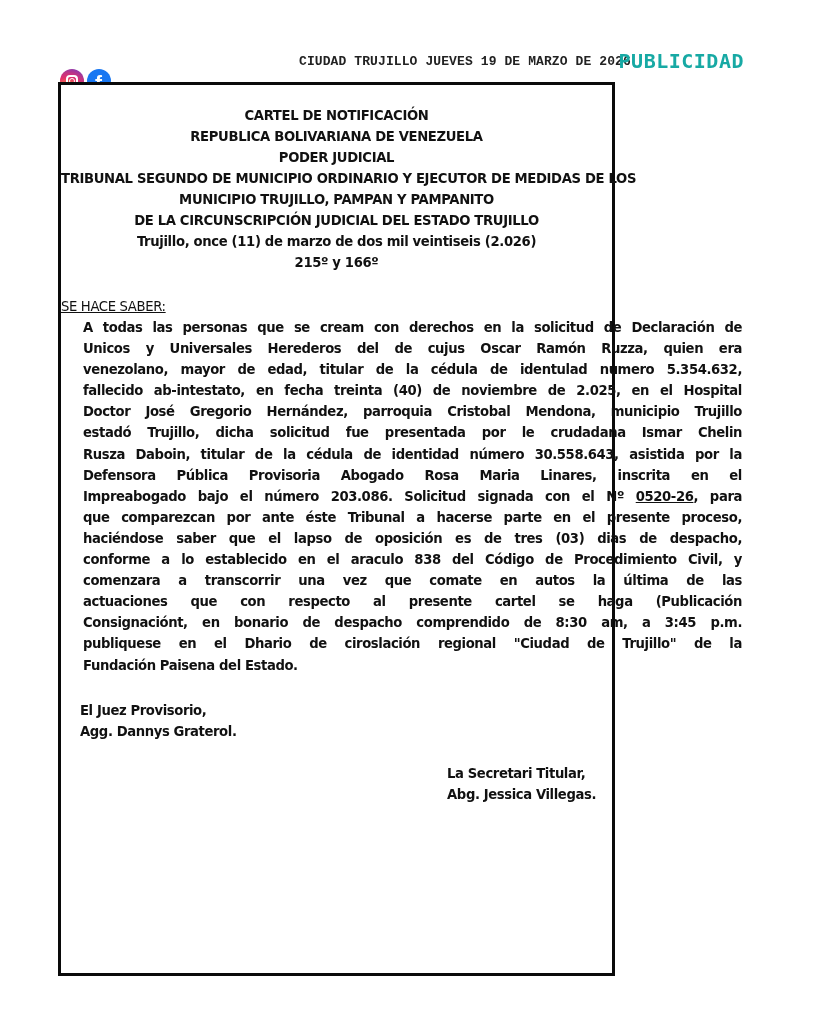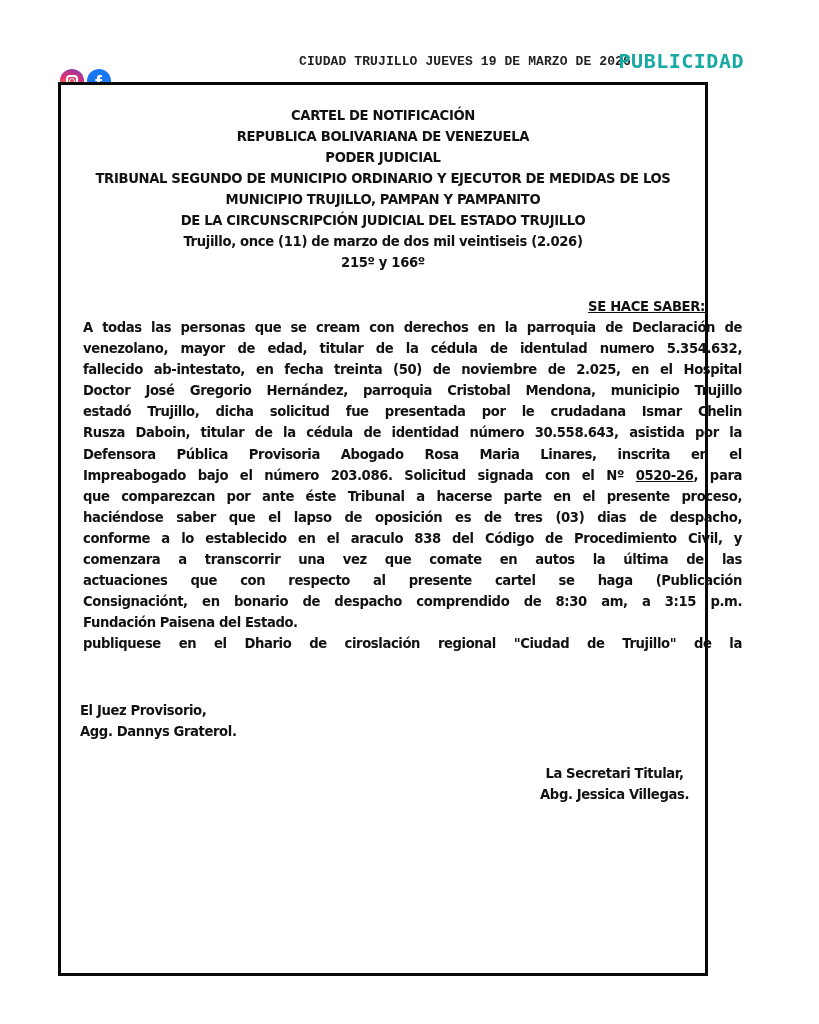--- a/index.html
+++ b/index.html
@@ -104,21 +104,21 @@
       font-family: "DejaVu Sans Mono", "Liberation Mono", monospace;
       font-weight: bold;
       font-size: 20px;
       color: #17a9a4;
       letter-spacing: 0.5px;
     }
     .frame {
       position: absolute;
       left: 58px;
       top: 82px;
-      width: 650px;
+      width: 557px;
       height: 894px;
       border: 3px solid #0a0a0a;
       background: #fff;
     }
     .header-block {
       position: absolute;
       left: 0;
       right: 0;
       top: 20px;
       text-align: center;
@@ -127,23 +127,23 @@
       font-size: 13.2px;
       line-height: 21px;
       color: #111;
       letter-spacing: -0.35px;
     }
     .header-block div { white-space: nowrap; }
     .se-hace {
       position: absolute;
       left: 0; right: 0;
       top: 211px;
-      text-align: right;
-      font-family: "DejaVu Sans", sans-serif;
-      font-weight: bold;
+      text-align: left;
+      font-family: "DejaVu Sans", sans-serif;
+      font-weight: normal;
       font-size: 13.2px;
       letter-spacing: -0.35px;
       text-decoration: underline;
       line-height: 21px;
     }
     .body-text {
       position: absolute;
       left: 22px;
       width: 659px;
       top: 232px;
@@ -175,21 +175,21 @@
       font-family: "DejaVu Sans", sans-serif;
       font-weight: bold;
       font-size: 13.2px;
       line-height: 21px;
       letter-spacing: -0.4px;
     }
     .secretary {
       position: absolute;
       right: 16px;
       top: 678px;
-      text-align: center;
+      text-align: left;
       font-family: "DejaVu Sans", sans-serif;
       font-weight: bold;
       font-size: 13.2px;
       line-height: 21px;
       letter-spacing: -0.4px;
     }
   </style>
 </head>
 <body>
 
@@ -217,36 +217,37 @@
     <div>TRIBUNAL SEGUNDO DE MUNICIPIO ORDINARIO Y EJECUTOR DE MEDIDAS DE LOS</div>
     <div>MUNICIPIO TRUJILLO, PAMPAN Y PAMPANITO</div>
     <div>DE LA CIRCUNSCRIPCIÓN JUDICIAL DEL ESTADO TRUJILLO</div>
     <div>Trujillo, once (11) de marzo de dos mil veintiseis (2.026)</div>
     <div>215º y 166º</div>
   </div>
 
   <div class="se-hace">SE HACE SABER:</div>
 
   <div class="body-text">
-    <span class="line">A todas las personas que se cream con derechos en la parroquia de Declaración de</span>
+    <span class="line">A todas las personas que se cream con derechos en la solicitud de Declaración de</span>
+    <span class="line">Unicos y Universales Herederos del de cujus Oscar Ramón Ruzza, quien era</span>
     <span class="line">venezolano, mayor de edad, titular de la cédula de identulad numero 5.354.632,</span>
-    <span class="line">fallecido ab-intestato, en fecha treinta (50) de noviembre de 2.025, en el Hospital</span>
+    <span class="line">fallecido ab-intestato, en fecha treinta (40) de noviembre de 2.025, en el Hospital</span>
     <span class="line">Doctor José Gregorio Hernández, parroquia Cristobal Mendona, municipio Trujillo</span>
     <span class="line">estadó Trujillo, dicha solicitud fue presentada por le crudadana Ismar Chelin</span>
     <span class="line">Rusza Daboin, titular de la cédula de identidad número 30.558.643, asistida por la</span>
     <span class="line">Defensora Pública Provisoria Abogado Rosa Maria Linares, inscrita en el</span>
     <span class="line"><span>Impreabogado bajo el número 203.086. Solicitud signada con el Nº </span><span class="ul">0520-26</span><span>, para</span></span>
     <span class="line">que comparezcan por ante éste Tribunal a hacerse parte en el presente proceso,</span>
     <span class="line">haciéndose saber que el lapso de oposición es de tres (03) dias de despacho,</span>
     <span class="line">conforme a lo establecido en el araculo 838 del Código de Procedimiento Civil, y</span>
     <span class="line">comenzara a transcorrir una vez que comate en autos la última de las</span>
     <span class="line">actuaciones que con respecto al presente cartel se haga (Publicación</span>
-    <span class="line">Consignaciónt, en bonario de despacho comprendido de 8:30 am, a 3:15 p.m.</span>
+    <span class="line">Consignaciónt, en bonario de despacho comprendido de 8:30 am, a 3:45 p.m.</span>
+    <span class="line">publiquese en el Dhario de ciroslación regional "Ciudad de Trujillo" de la</span>
     <span class="line last">Fundación Paisena del Estado.</span>
-    <span class="line">publiquese en el Dhario de ciroslación regional "Ciudad de Trujillo" de la</span>
   </div>
 
   <div class="judge">
     <div>El Juez Provisorio,</div>
     <div>Agg. Dannys Graterol.</div>
   </div>
 
   <div class="secretary">
     <div>La Secretari Titular,</div>
     <div>Abg. Jessica Villegas.</div>

